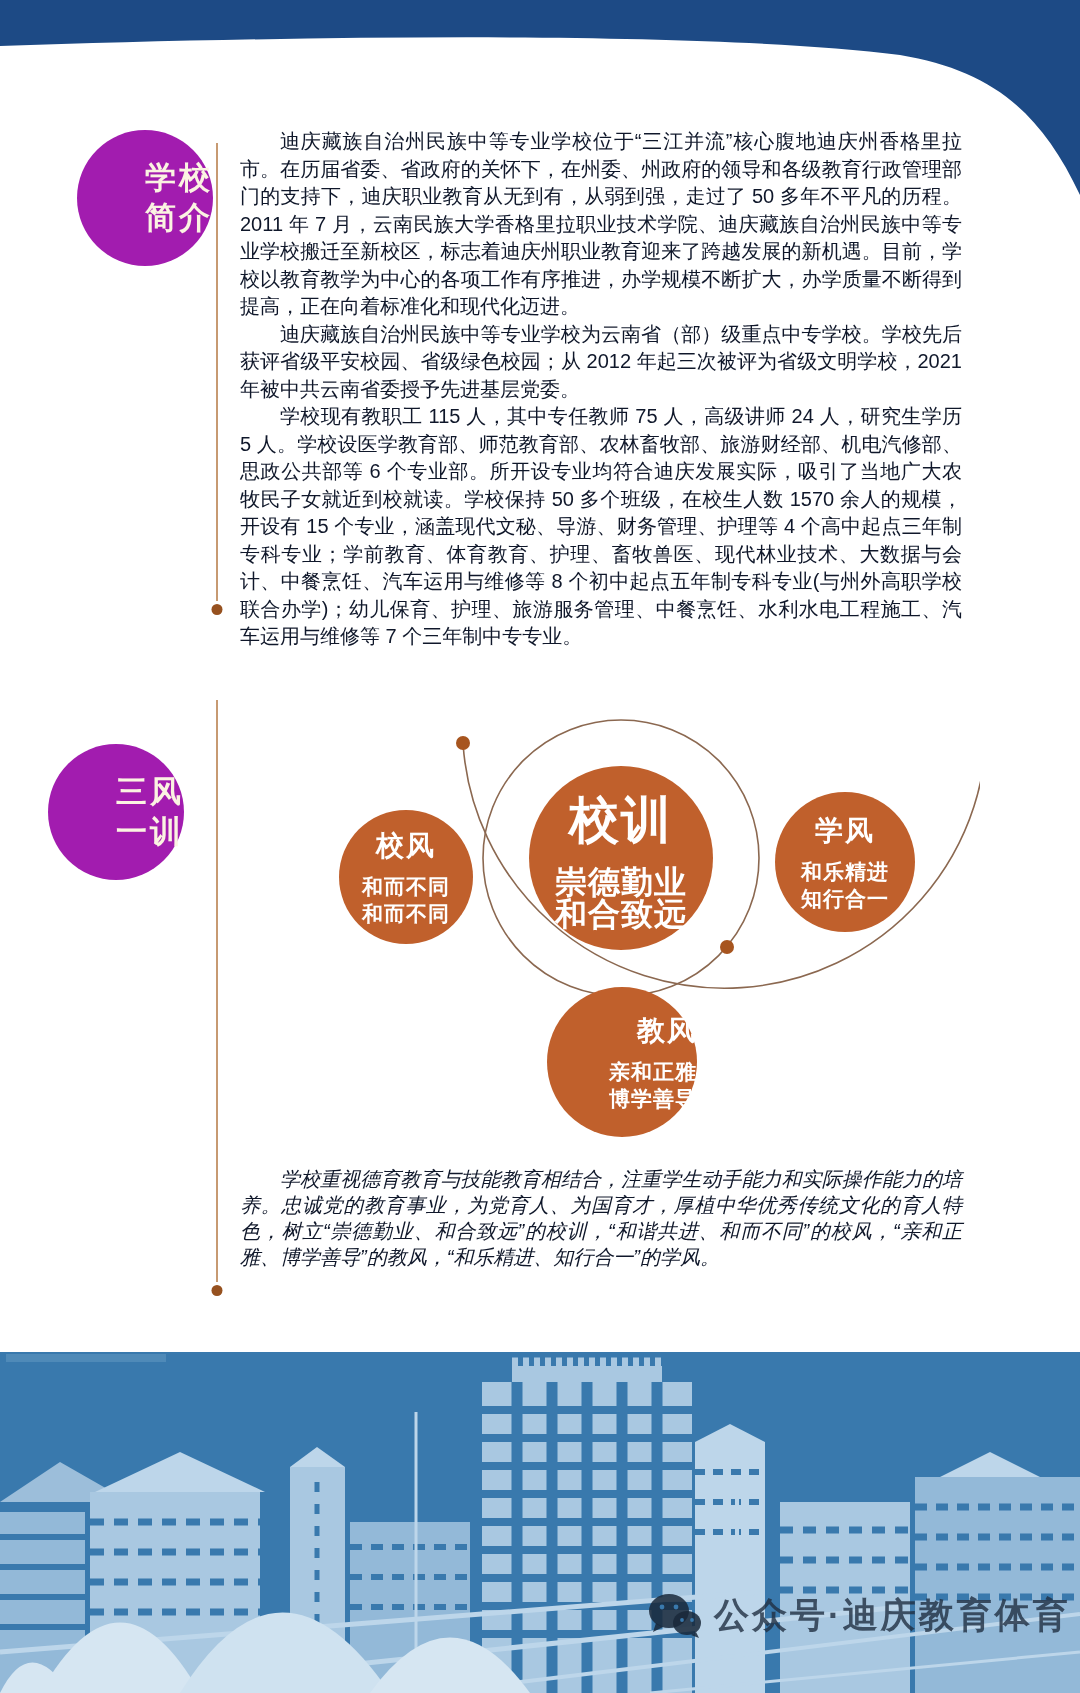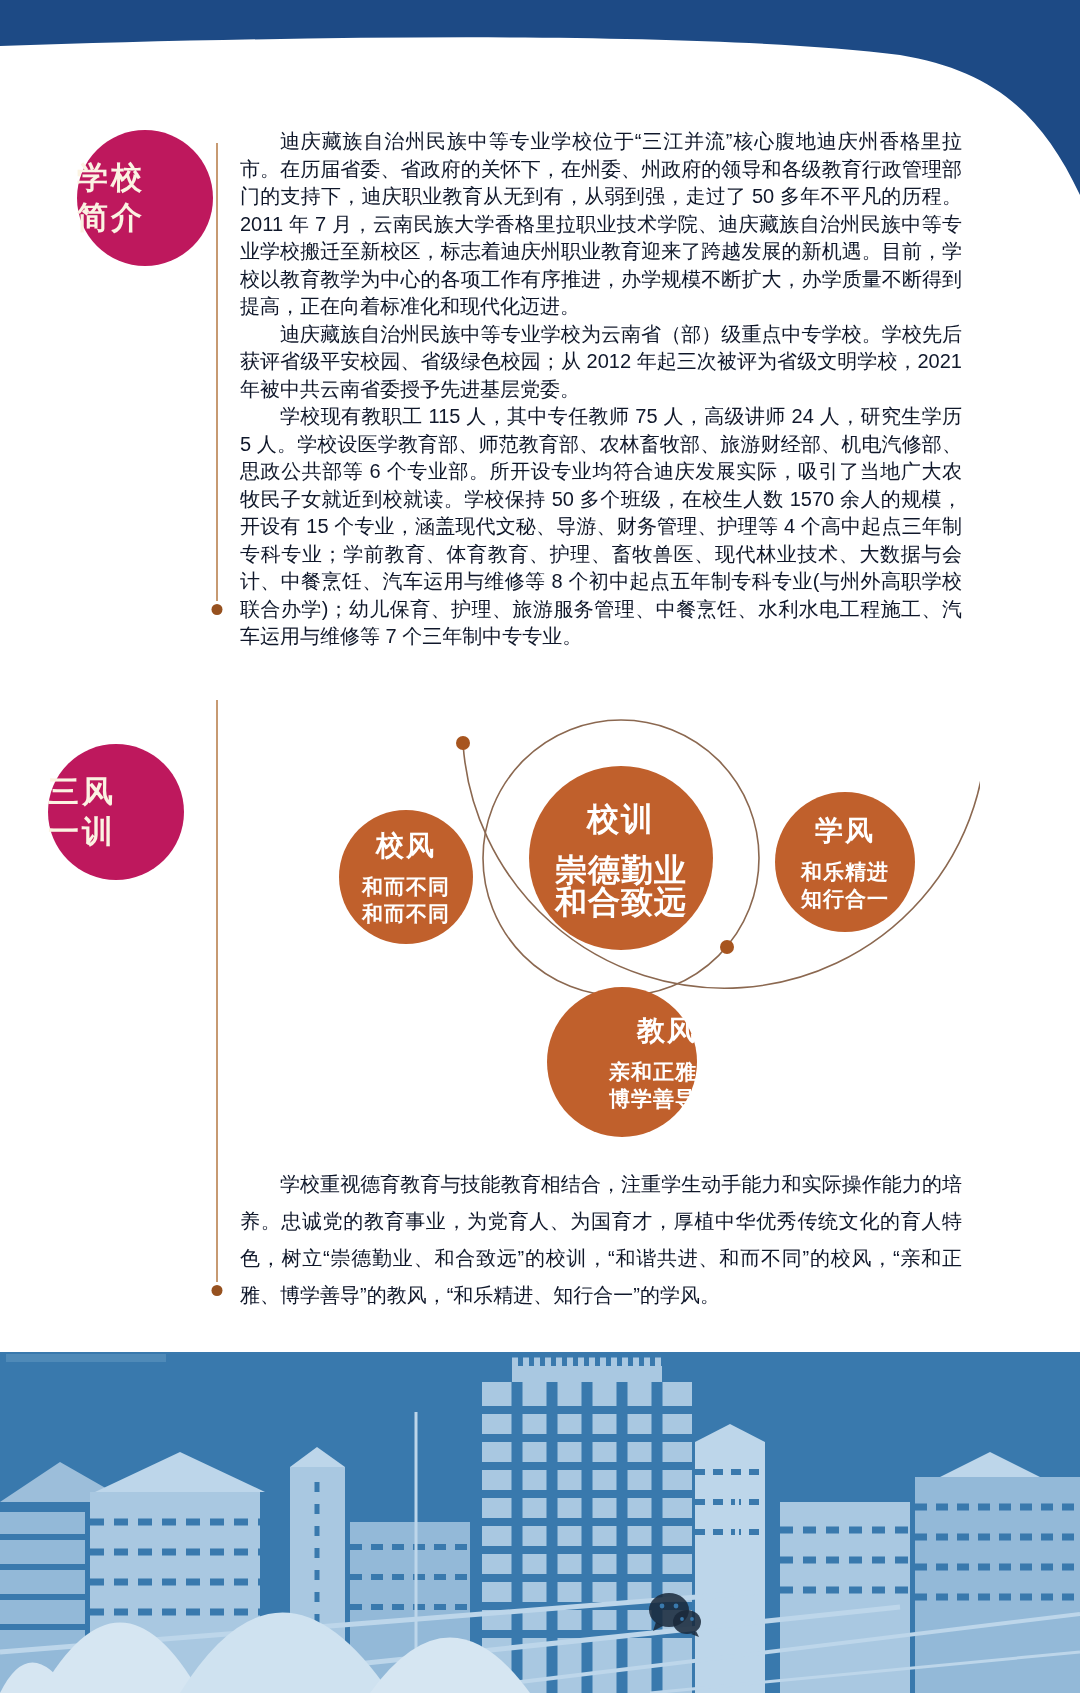--- a/index.html
+++ b/index.html
@@ -1,46 +1,46 @@
 <!DOCTYPE html>
 <html><head>
 <meta charset="utf-8">
 <style>
   html,body{margin:0;padding:0;background:#e9e9e9;}
   .page{position:relative;width:1080px;height:1693px;margin:0 auto;background:#ffffff;
         overflow:hidden;font-family:"Liberation Sans","DejaVu Sans",sans-serif;}
   
   .top-banner{position:absolute;left:0;top:0;width:1080px;height:220px;pointer-events:none;}
   
-  .badge{position:absolute;width:136px;height:136px;border-radius:50%;background:#be185d;
-         display:flex;flex-direction:column;align-items:flex-start;justify-content:center;
+  .badge{position:absolute;width:136px;height:136px;border-radius:50%;background:#a21caf;
+         display:flex;flex-direction:column;align-items:flex-end;justify-content:center;
          color:#fbf3e2;font-weight:bold;font-size:31px;line-height:1.3;letter-spacing:3px;}
   .badge-intro{left:77px;top:130px;}
   .badge-motto{left:48px;top:744px;}
   
   .vrule{position:absolute;width:2px;background:#c79a72;}
   .vrule-1{left:216px;top:143px;height:458px;}
   .vrule-2{left:216px;top:700px;height:582px;}
   .vrule .enddot{position:absolute;left:50%;bottom:-14px;transform:translateX(-50%);
                  width:11px;height:11px;border-radius:50%;background:#96511f;}
   
   .bodytext{position:absolute;left:240px;width:722px;color:#0f172a;
             font-size:20px;line-height:27.5px;text-align:justify;}
   .bodytext p{margin:0;text-indent:2em;}
   .text-intro{top:128px;}
-  .text-motto{top:1166px;line-height:37px;}
+  .text-motto{top:1166px;line-height:26px;font-style:italic;}
   
   .diagram-arcs{position:absolute;left:240px;top:640px;width:740px;height:520px;}
   .motto-circle{position:absolute;border-radius:50%;background:#c0602c;color:#ffffff;
                 display:flex;flex-direction:column;align-items:center;justify-content:center;
                 text-align:center;}
   .motto-circle .title{font-weight:bold;letter-spacing:2px;}
   .motto-circle .sub{font-weight:600;letter-spacing:1px;}
   .mc-center{left:529px;top:766px;width:184px;height:184px;}
-  .mc-center .title{font-size:32px;margin-bottom:12px;}
+  .mc-center .title{font-size:50px;margin-bottom:12px;}
   .mc-center .sub{font-size:32px;line-height:32px;}
   .mc-left{left:339px;top:810px;width:134px;height:134px;}
   .mc-right{left:775px;top:792px;width:140px;height:140px;}
   .mc-bottom{left:547px;top:987px;width:150px;height:150px;align-items:flex-end;}
   .mc-small .title{font-size:28px;margin-bottom:8px;}
   .mc-small .sub{font-size:21px;line-height:27px;}
   
   .footer{position:absolute;left:0;top:1352px;width:1080px;height:341px;background:#3979ad;}
   .footer svg{position:absolute;left:0;top:0;}
   .wechat-row{position:absolute;left:648px;top:1592px;display:flex;align-items:center;gap:12px;}
@@ -193,15 +193,16 @@
     <svg width="54" height="46" viewBox="0 0 54 46" aria-hidden="true">
       <ellipse cx="21" cy="18" rx="20" ry="17" fill="rgba(25,40,58,0.85)"></ellipse>
       <path d="M8,30 L5,39 L15,34 Z" fill="rgba(25,40,58,0.85)"></path>
       <circle cx="14" cy="14" r="2.4" fill="#3979ad"></circle>
       <circle cx="28" cy="14" r="2.4" fill="#3979ad"></circle>
       <ellipse cx="39" cy="30" rx="14" ry="12" fill="rgba(25,40,58,0.85)"></ellipse>
       <path d="M48,39 L51,45 L43,42 Z" fill="rgba(25,40,58,0.85)"></path>
       <circle cx="34" cy="27" r="1.9" fill="#3979ad"></circle>
       <circle cx="44" cy="27" r="1.9" fill="#3979ad"></circle>
     </svg>
+    <span class="label">公众号·迪庆教育体育</span>
   </div>
 
 </div>
 
 </body></html>

